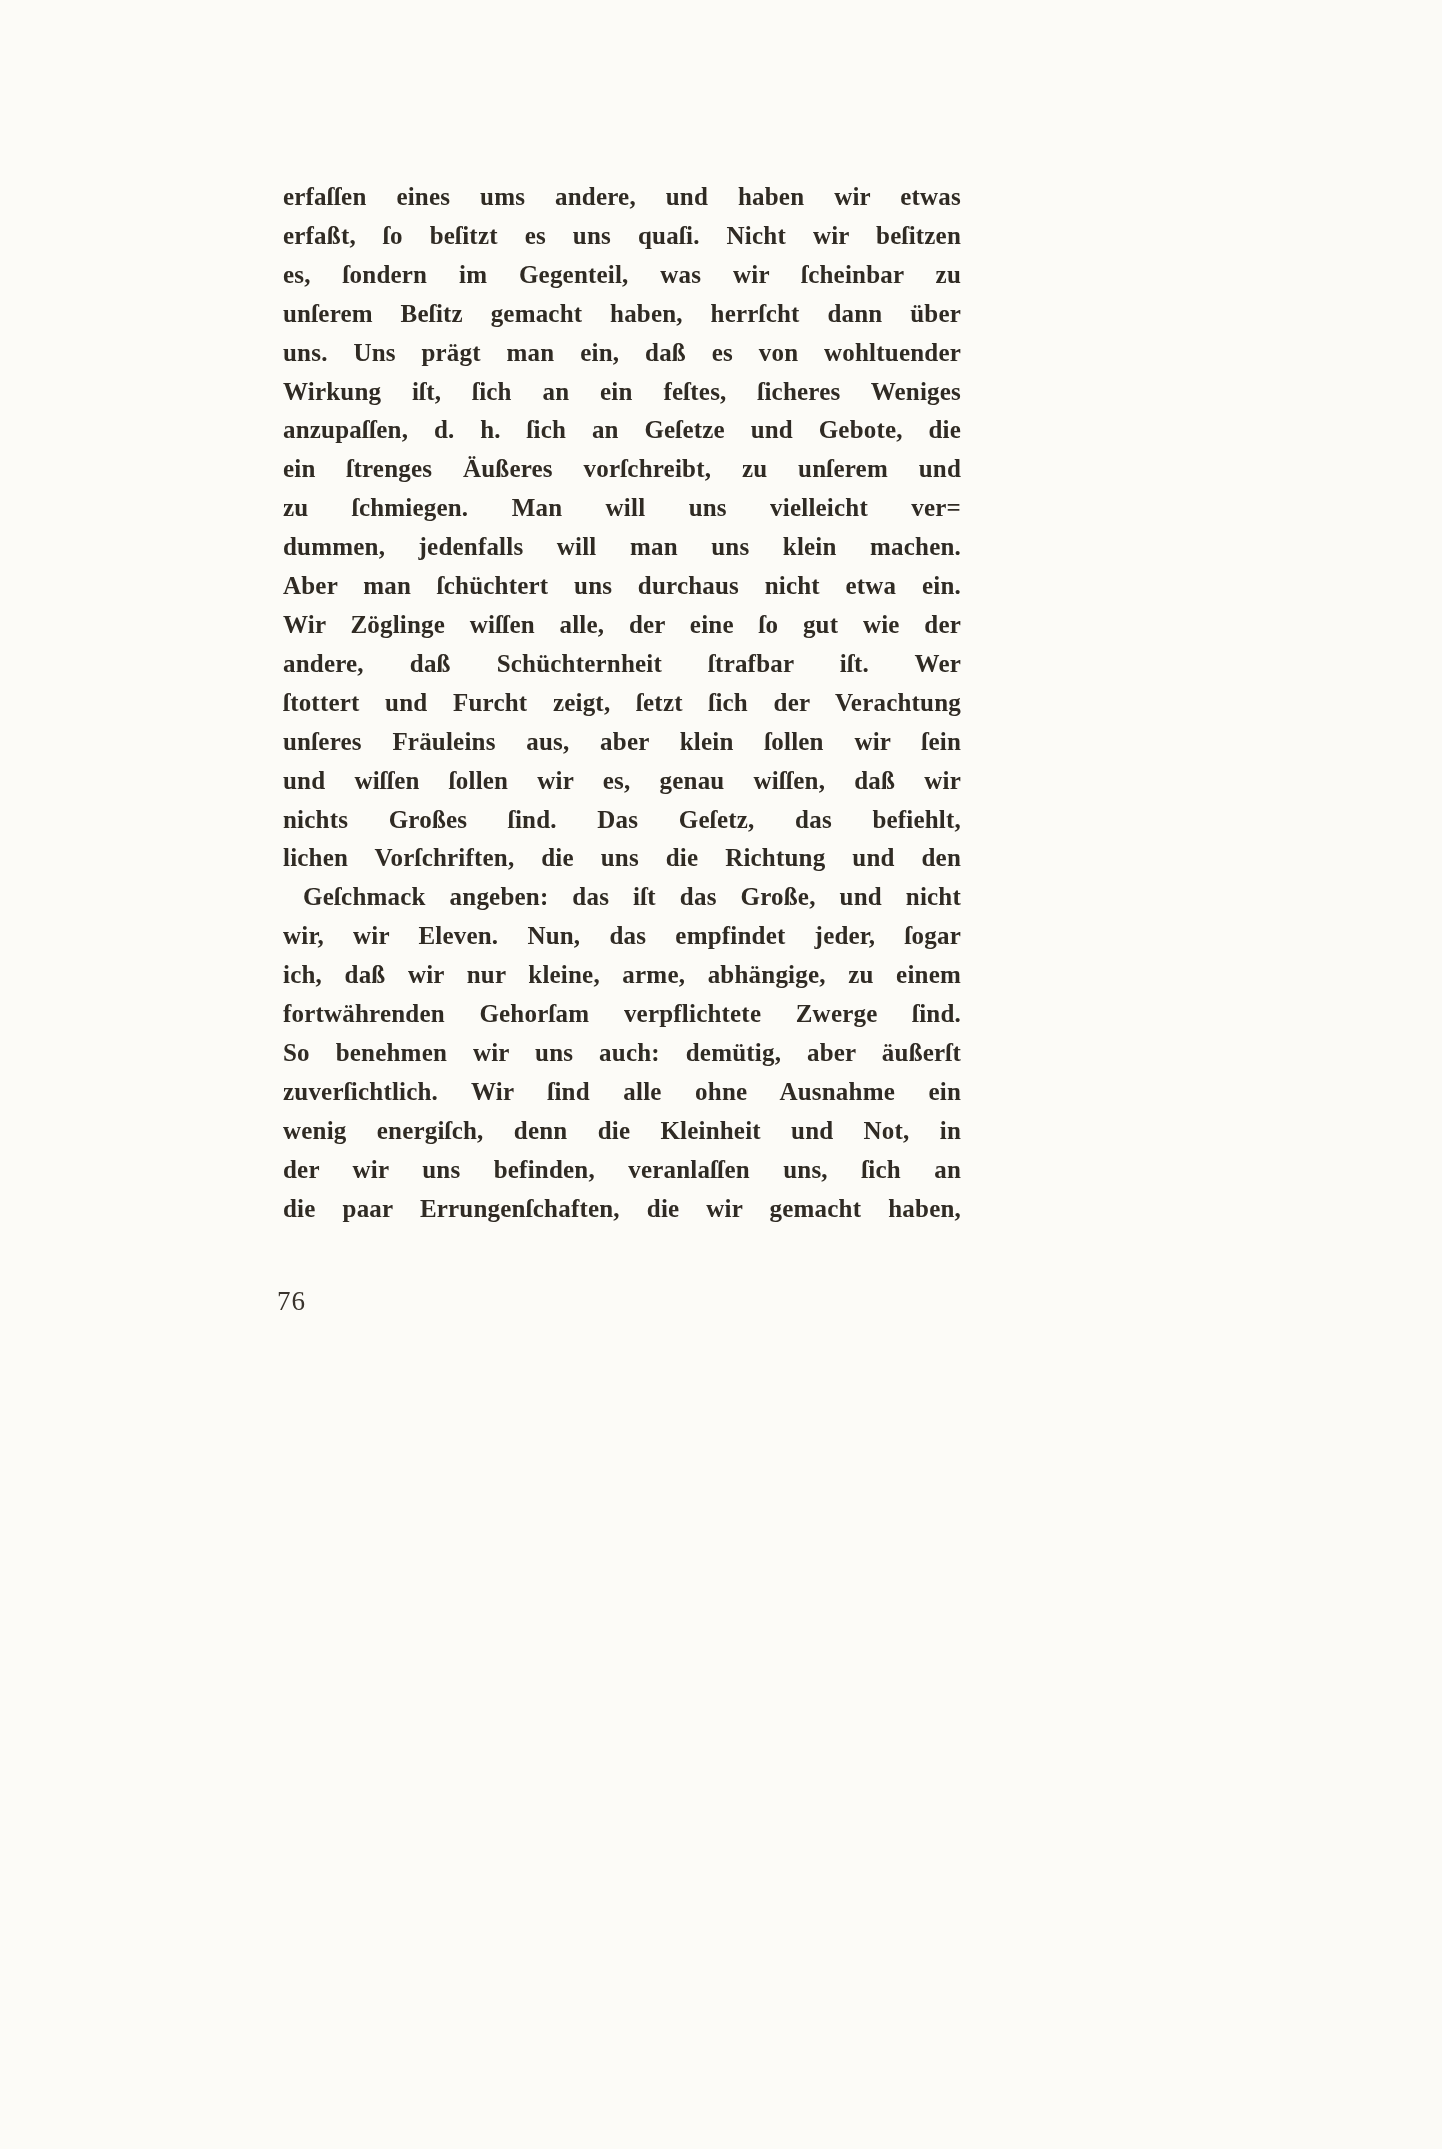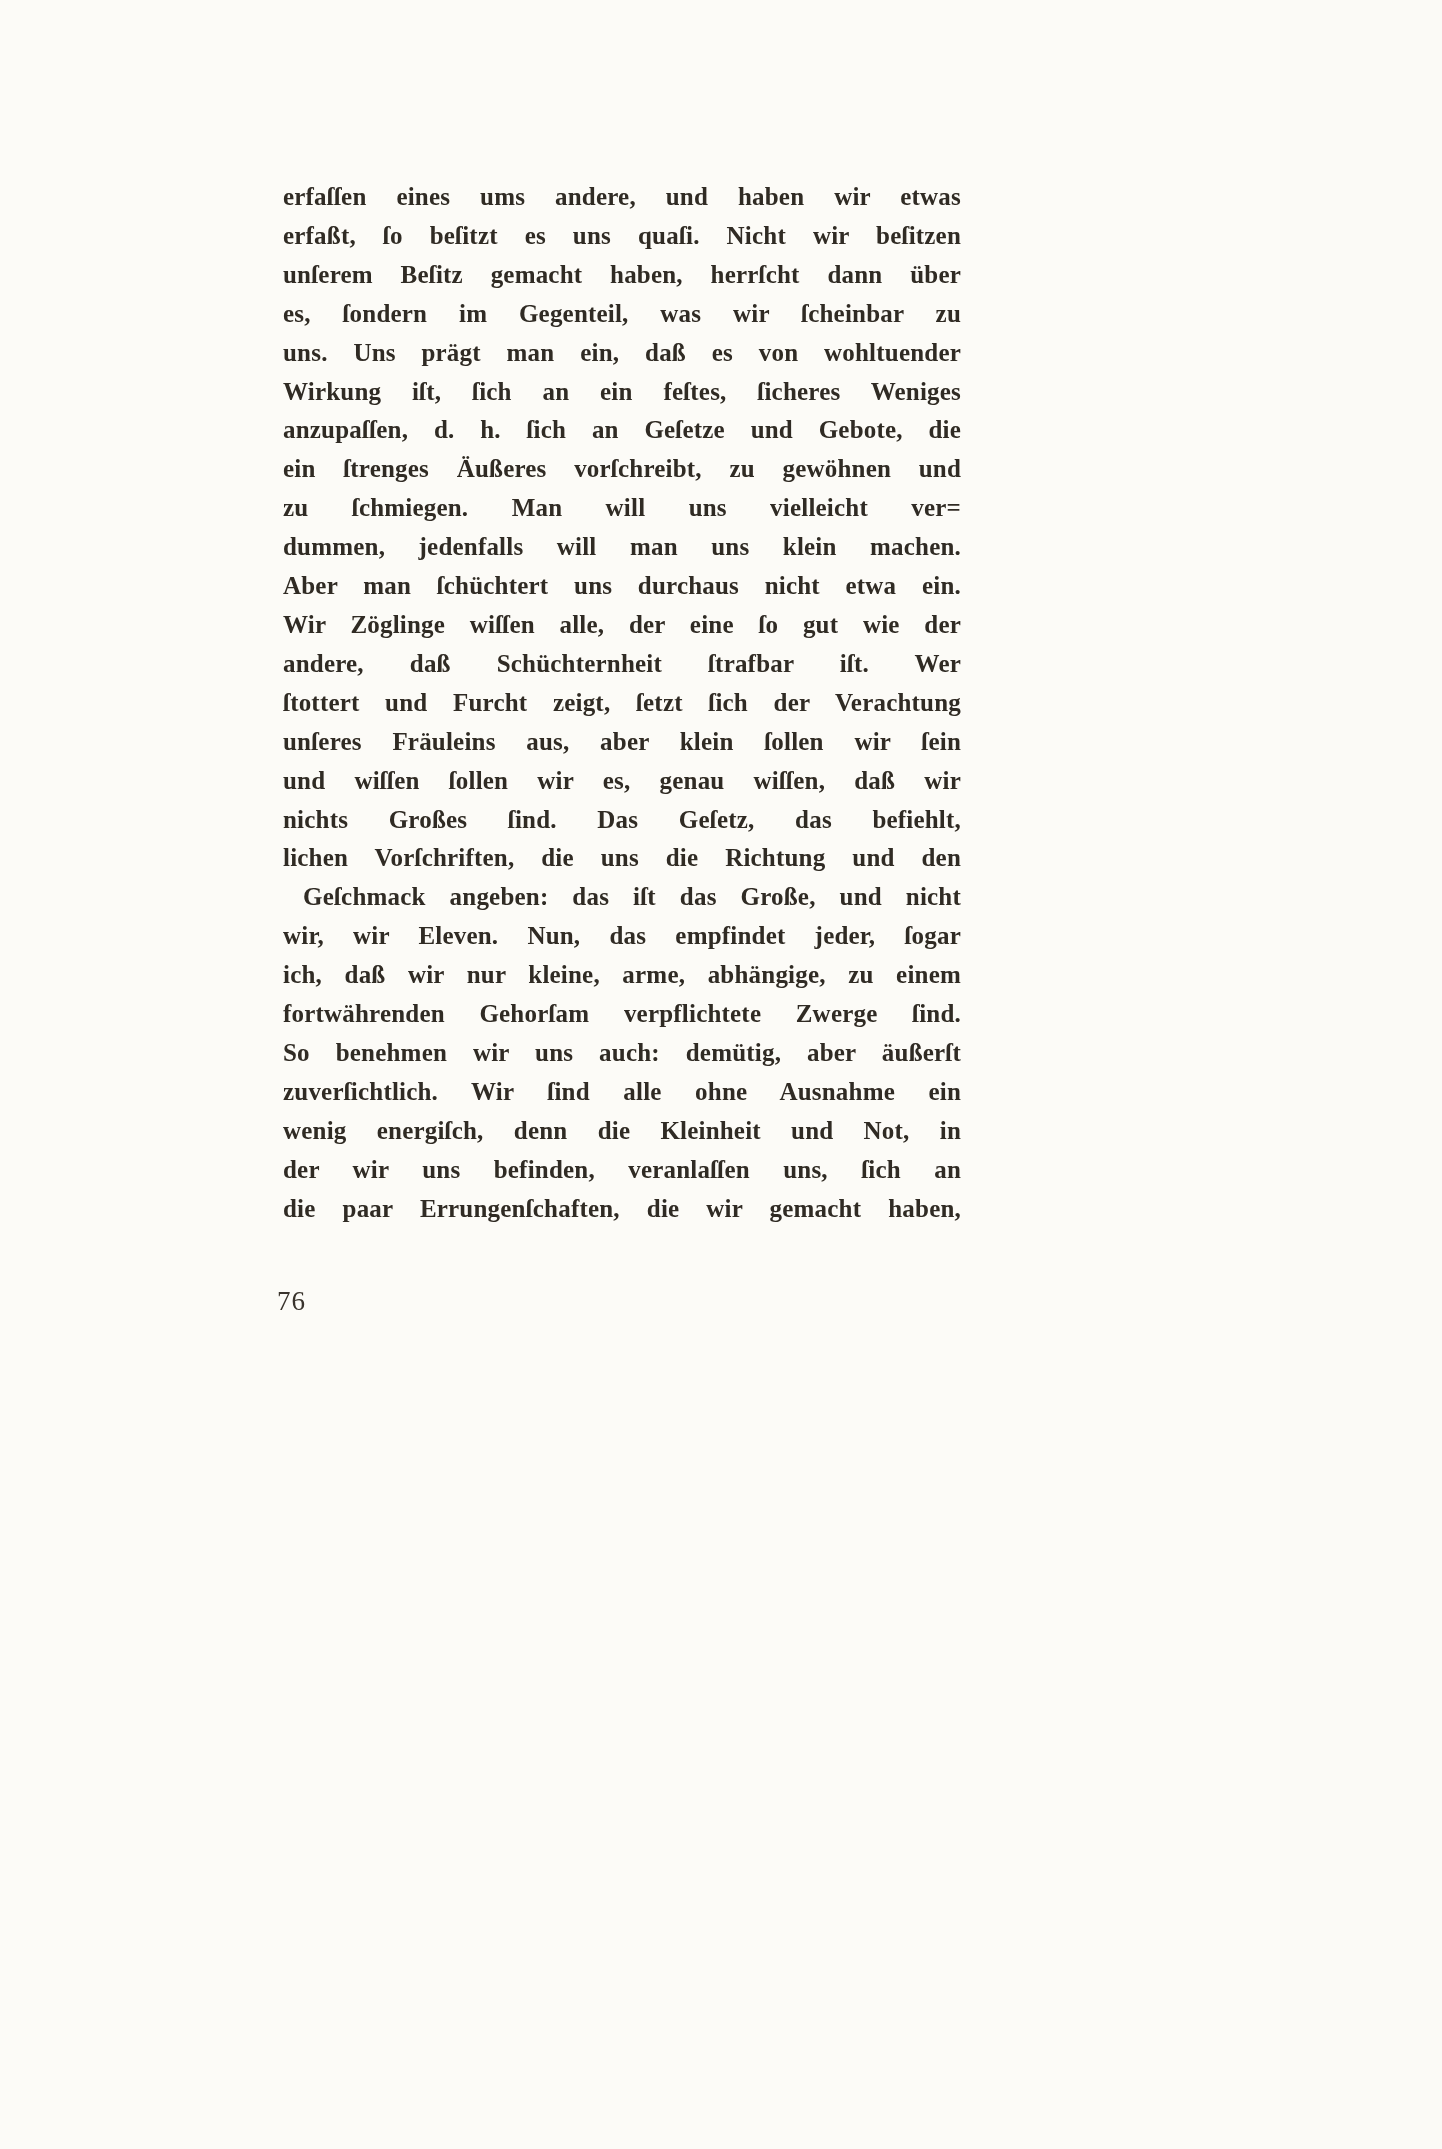--- a/index.html
+++ b/index.html
@@ -45,26 +45,26 @@
     margin-top: 12px;
   }
 </style>
 </head>
 <body>
 
 <div class="scan-page" style="background: rgb(252, 251, 247);">
   <div class="text-block" id="text-block">
       <div class="text-line" style="color: rgb(48, 43, 36);">erfaſſen eines ums andere, und haben wir etwas</div>
       <div class="text-line" style="color: rgb(48, 43, 36);">erfaßt, ſo beſitzt es uns quaſi.  Nicht wir beſitzen</div>
+      <div class="text-line" style="color: rgb(48, 43, 36);">es, ſondern im Gegenteil, was wir ſcheinbar zu</div>
       <div class="text-line" style="color: rgb(48, 43, 36);">unſerem Beſitz gemacht haben, herrſcht dann über</div>
-      <div class="text-line" style="color: rgb(48, 43, 36);">es, ſondern im Gegenteil, was wir ſcheinbar zu</div>
       <div class="text-line" style="color: rgb(48, 43, 36);">uns.  Uns prägt man ein, daß es von wohltuender</div>
       <div class="text-line" style="color: rgb(48, 43, 36);">Wirkung iſt, ſich an ein feſtes, ſicheres Weniges</div>
       <div class="text-line" style="color: rgb(48, 43, 36);">anzupaſſen, d. h. ſich an Geſetze und Gebote, die</div>
-      <div class="text-line" style="color: rgb(48, 43, 36);">ein ſtrenges Äußeres vorſchreibt, zu gewöhnen und</div>
+      <div class="text-line" style="color: rgb(48, 43, 36);">ein ſtrenges Äußeres vorſchreibt, zu unſerem und</div>
       <div class="text-line" style="color: rgb(48, 43, 36);">zu ſchmiegen.  Man will uns vielleicht ver=</div>
       <div class="text-line" style="color: rgb(48, 43, 36);">dummen, jedenfalls will man uns klein machen.</div>
       <div class="text-line" style="color: rgb(48, 43, 36);">Aber man ſchüchtert uns durchaus nicht etwa ein.</div>
       <div class="text-line" style="color: rgb(48, 43, 36);">Wir Zöglinge wiſſen alle, der eine ſo gut wie der</div>
       <div class="text-line" style="color: rgb(48, 43, 36);">andere, daß Schüchternheit ſtrafbar iſt.  Wer</div>
       <div class="text-line" style="color: rgb(48, 43, 36);">ſtottert und Furcht zeigt, ſetzt ſich der Verachtung</div>
       <div class="text-line" style="color: rgb(48, 43, 36);">unſeres Fräuleins aus, aber klein ſollen wir ſein</div>
       <div class="text-line" style="color: rgb(48, 43, 36);">und wiſſen ſollen wir es, genau wiſſen, daß wir</div>
       <div class="text-line" style="color: rgb(48, 43, 36);">nichts Großes ſind.  Das Geſetz, das befiehlt,</div>
       <div class="text-line" style="color: rgb(48, 43, 36);">lichen Vorſchriften, die uns die Richtung und den</div>

